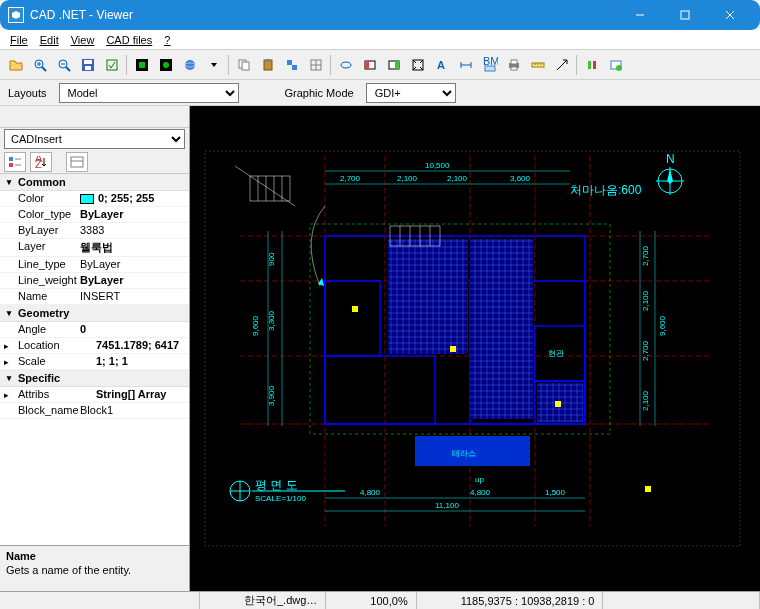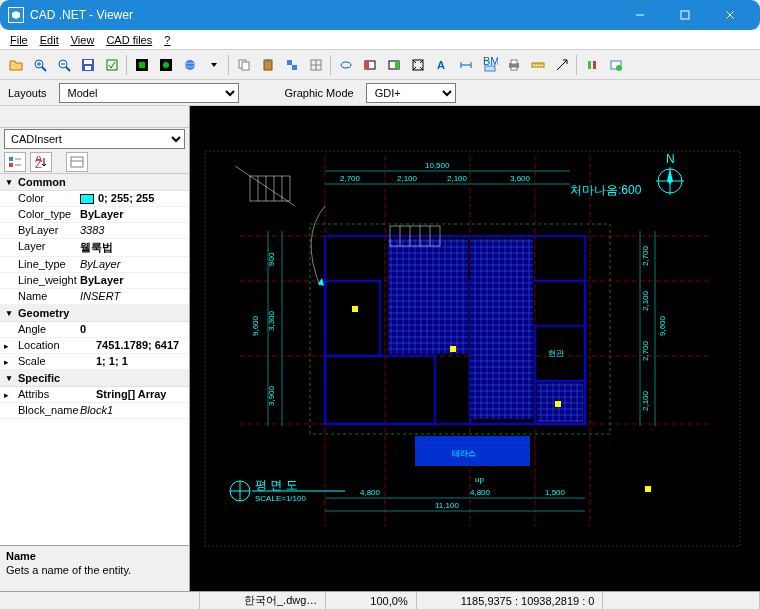--- a/index.html
+++ b/index.html
@@ -38,21 +38,21 @@
 .props .entity-sel select { flex: 1; height: 20px; border: 1px solid #7a7a7a; background: #fff; margin: 0 4px; font-size: 11px; padding: 0 2px; }
 .props .proptool { height: 24px; display: flex; align-items: center; padding: 0 4px; gap: 4px; border-bottom: 1px solid #c8c8c8; }
 .props .ptbtn { width: 22px; height: 20px; border: 1px solid #b0b0b0; background: #fff; display: flex; align-items: center; justify-content: center; cursor: pointer; }
 .props .grid { flex: 1; overflow: auto; background: #fff; }
 .props .cat { display: flex; align-items: center; padding: 2px 4px; background: #f0f0f0; font-weight: bold; border-bottom: 1px solid #e0e0e0; }
 .props .cat .exp { width: 10px; height: 10px; margin-right: 4px; display:inline-flex; align-items:center; justify-content:center; font-size:9px; }
 .props .row { display: flex; border-bottom: 1px solid #f0f0f0; min-height: 16px; font-size: 11px; }
 .props .row .exp { width: 10px; margin-left: 4px; margin-right: 2px; font-size:9px; display:inline-flex; align-items:center; }
 .props .row .k { width: 78px; padding: 1px 2px 1px 18px; color: #000; white-space: nowrap; overflow: hidden; }
 .props .row .v { flex: 1; padding: 1px 2px; font-weight: bold; white-space: nowrap; overflow: hidden; }
-.props .row .v.plain { font-weight: normal; font-style: italic; }
+.props .row .v.plain { font-weight: normal; }
 .props .row .swatch { display: inline-block; width: 14px; height: 10px; background: #00ffff; border: 1px solid #000; margin-right: 4px; vertical-align: middle; }
 .props .desc { border-top: 1px solid #a0a0a0; padding: 4px 6px; height: 46px; background: #f0f0f0; }
 .props .desc .dname { font-weight: bold; display: block; margin-bottom: 2px; }
 
 
 .canvas { flex: 1; background: #000; position: relative; overflow: hidden; }
 
 
 .canvas svg { width: 100%; height: 100%; }
 .compass text { fill: #00ffff; font-size: 12px; }

